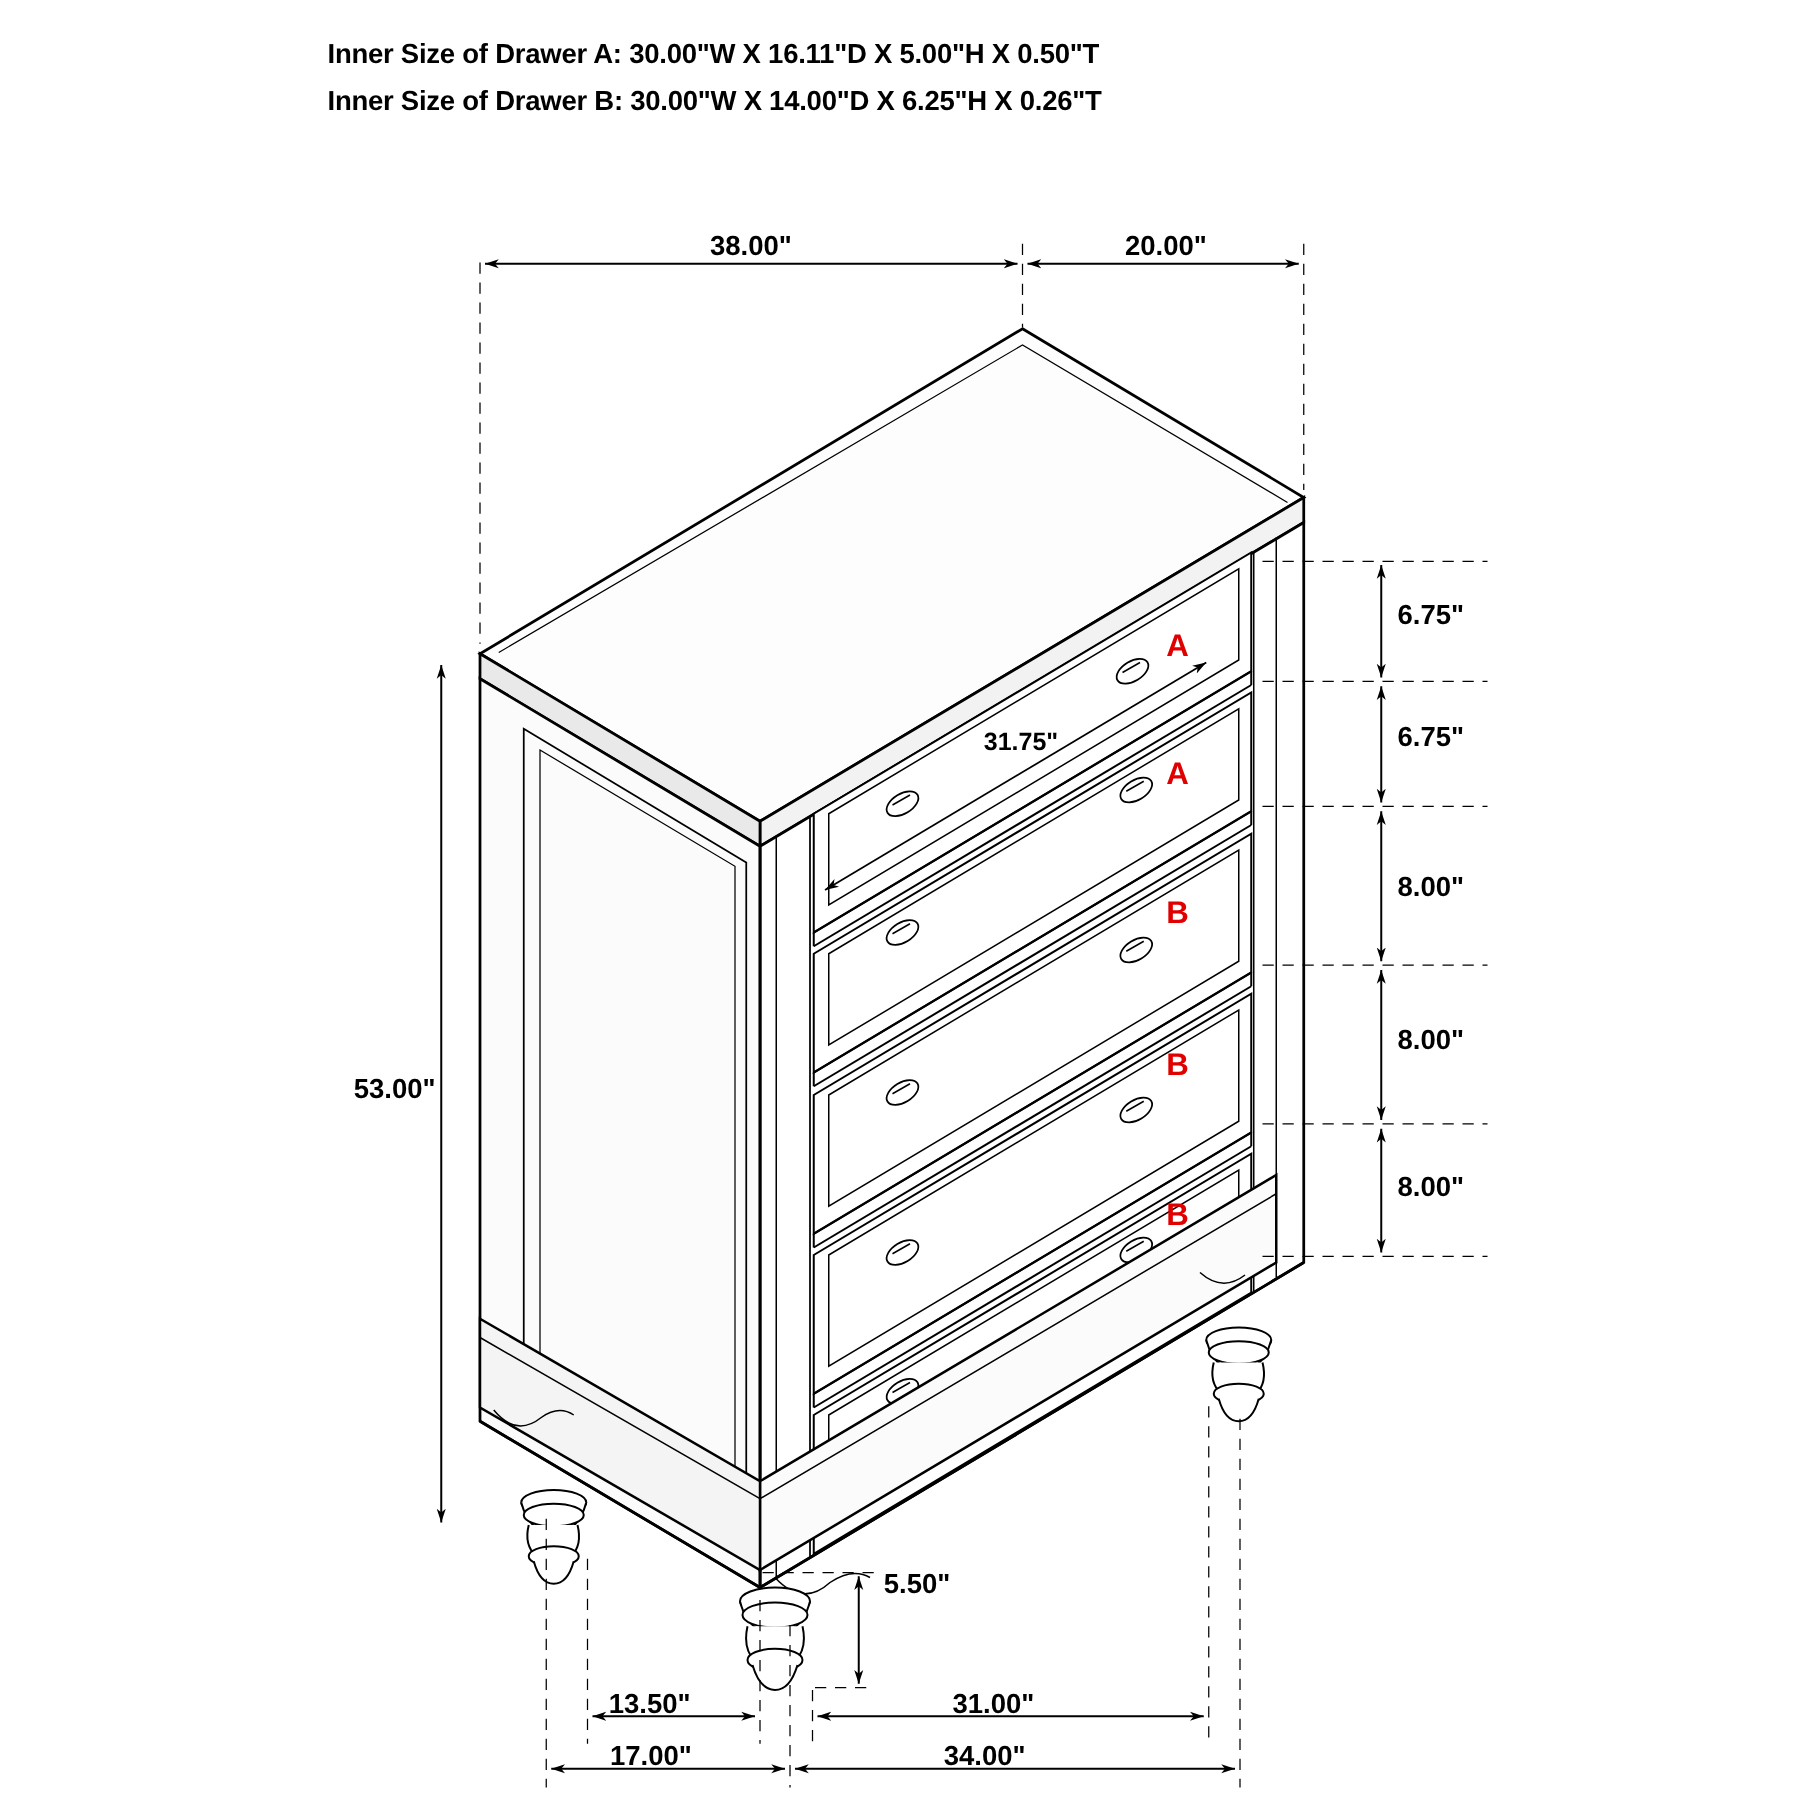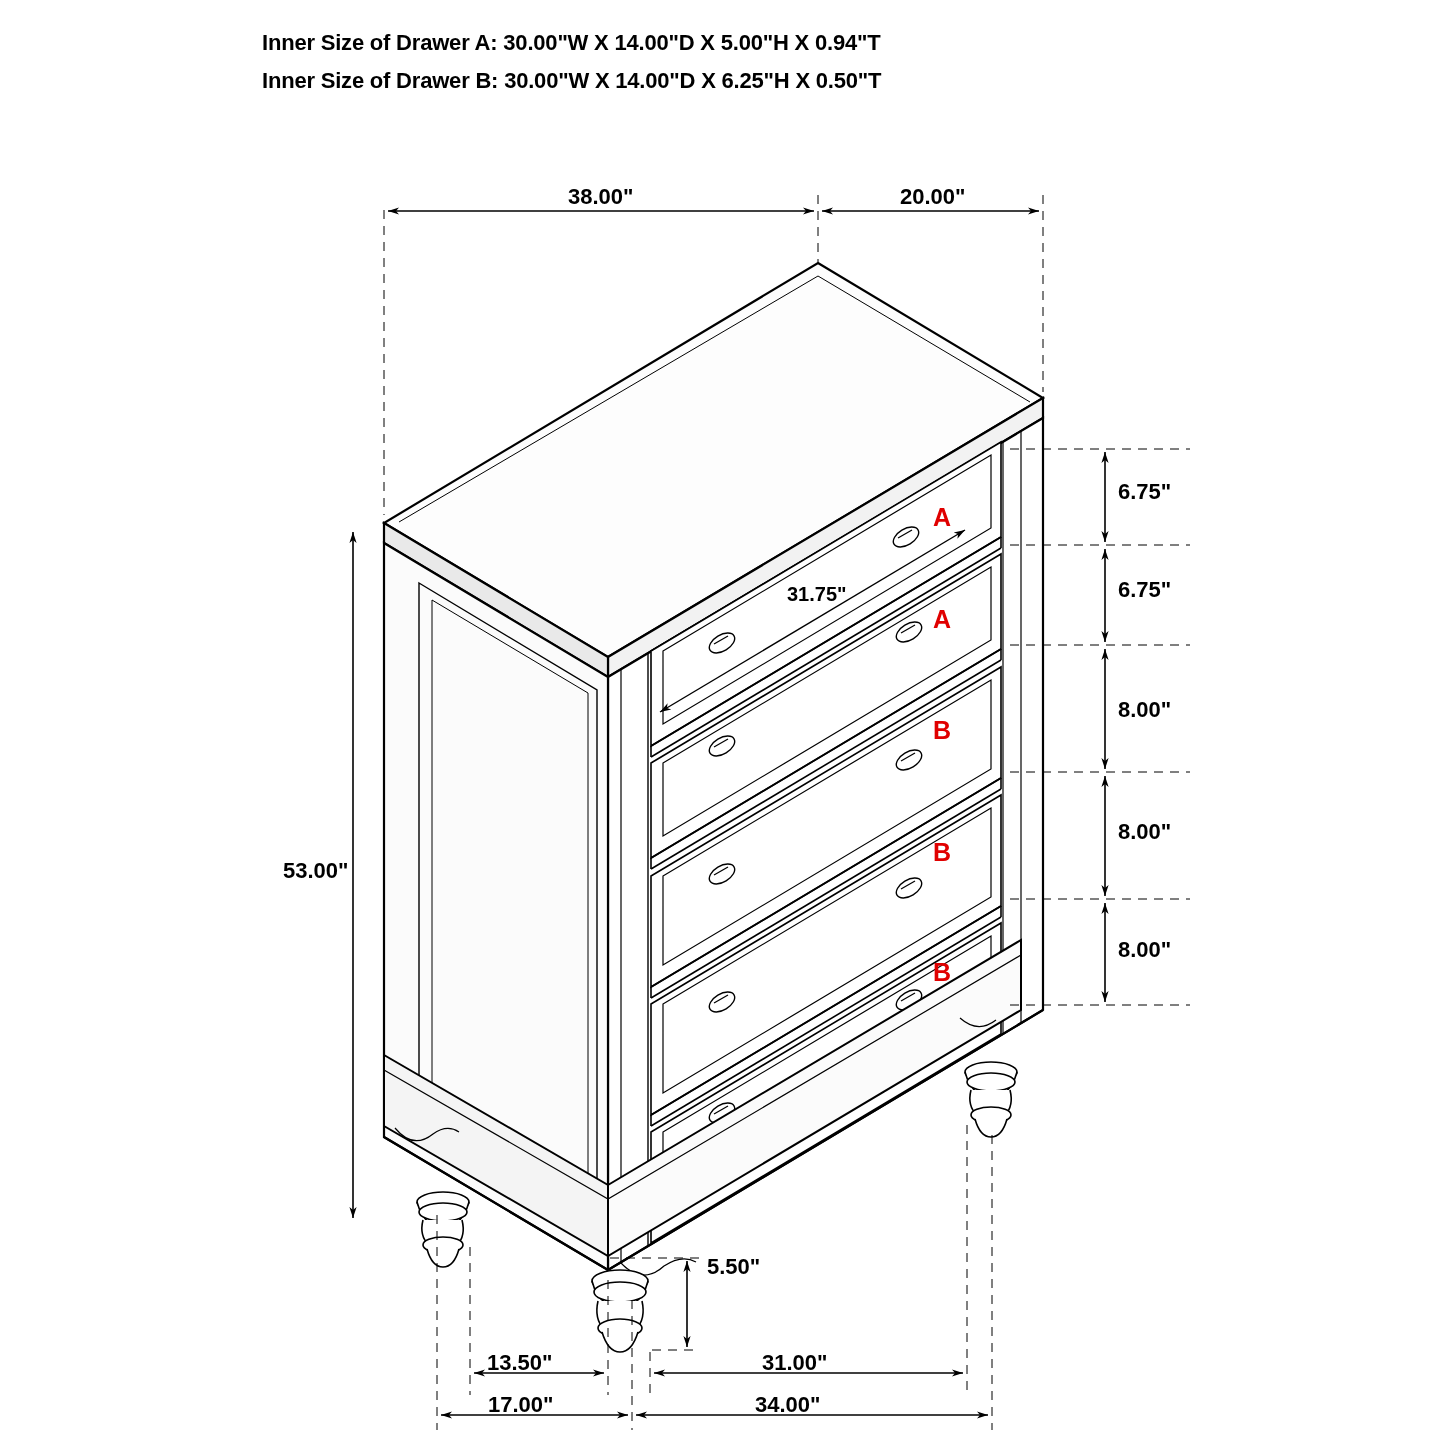--- a/index.html
+++ b/index.html
@@ -41,22 +41,22 @@
   .lbl.red { color: #e00000; font-size: 25px; }
   .lbl.big { font-size: 22px; }
 
   svg { position: absolute; left: 0; top: 0; }
 </style>
 </head>
 <body>
 
 <div id="stage">
 
-  <div class="hdr" id="hdr1">Inner Size of Drawer A: 30.00"W X 14.00"D X 5.00"H X 0.94"T</div>
-  <div class="hdr" id="hdr2">Inner Size of Drawer B: 30.00"W X 14.00"D X 6.25"H X 0.50"T</div>
+  <div class="hdr" id="hdr1">Inner Size of Drawer A: 30.00"W X 16.11"D X 5.00"H X 0.50"T</div>
+  <div class="hdr" id="hdr2">Inner Size of Drawer B: 30.00"W X 14.00"D X 6.25"H X 0.26"T</div>
 
   <svg width="1445" height="1445" viewBox="0 0 1445 1445">
     <defs>
       <marker id="arrL" markerWidth="12" markerHeight="10" refX="11" refY="5" orient="auto" markerUnits="userSpaceOnUse">
         <path d="M11,5 L0,1.4 L3,5 L0,8.6 Z" fill="#000"></path>
       </marker>
       <marker id="arrR" markerWidth="12" markerHeight="10" refX="1" refY="5" orient="auto" markerUnits="userSpaceOnUse">
         <path d="M1,5 L12,1.4 L9,5 L12,8.6 Z" fill="#000"></path>
       </marker>
     </defs>

